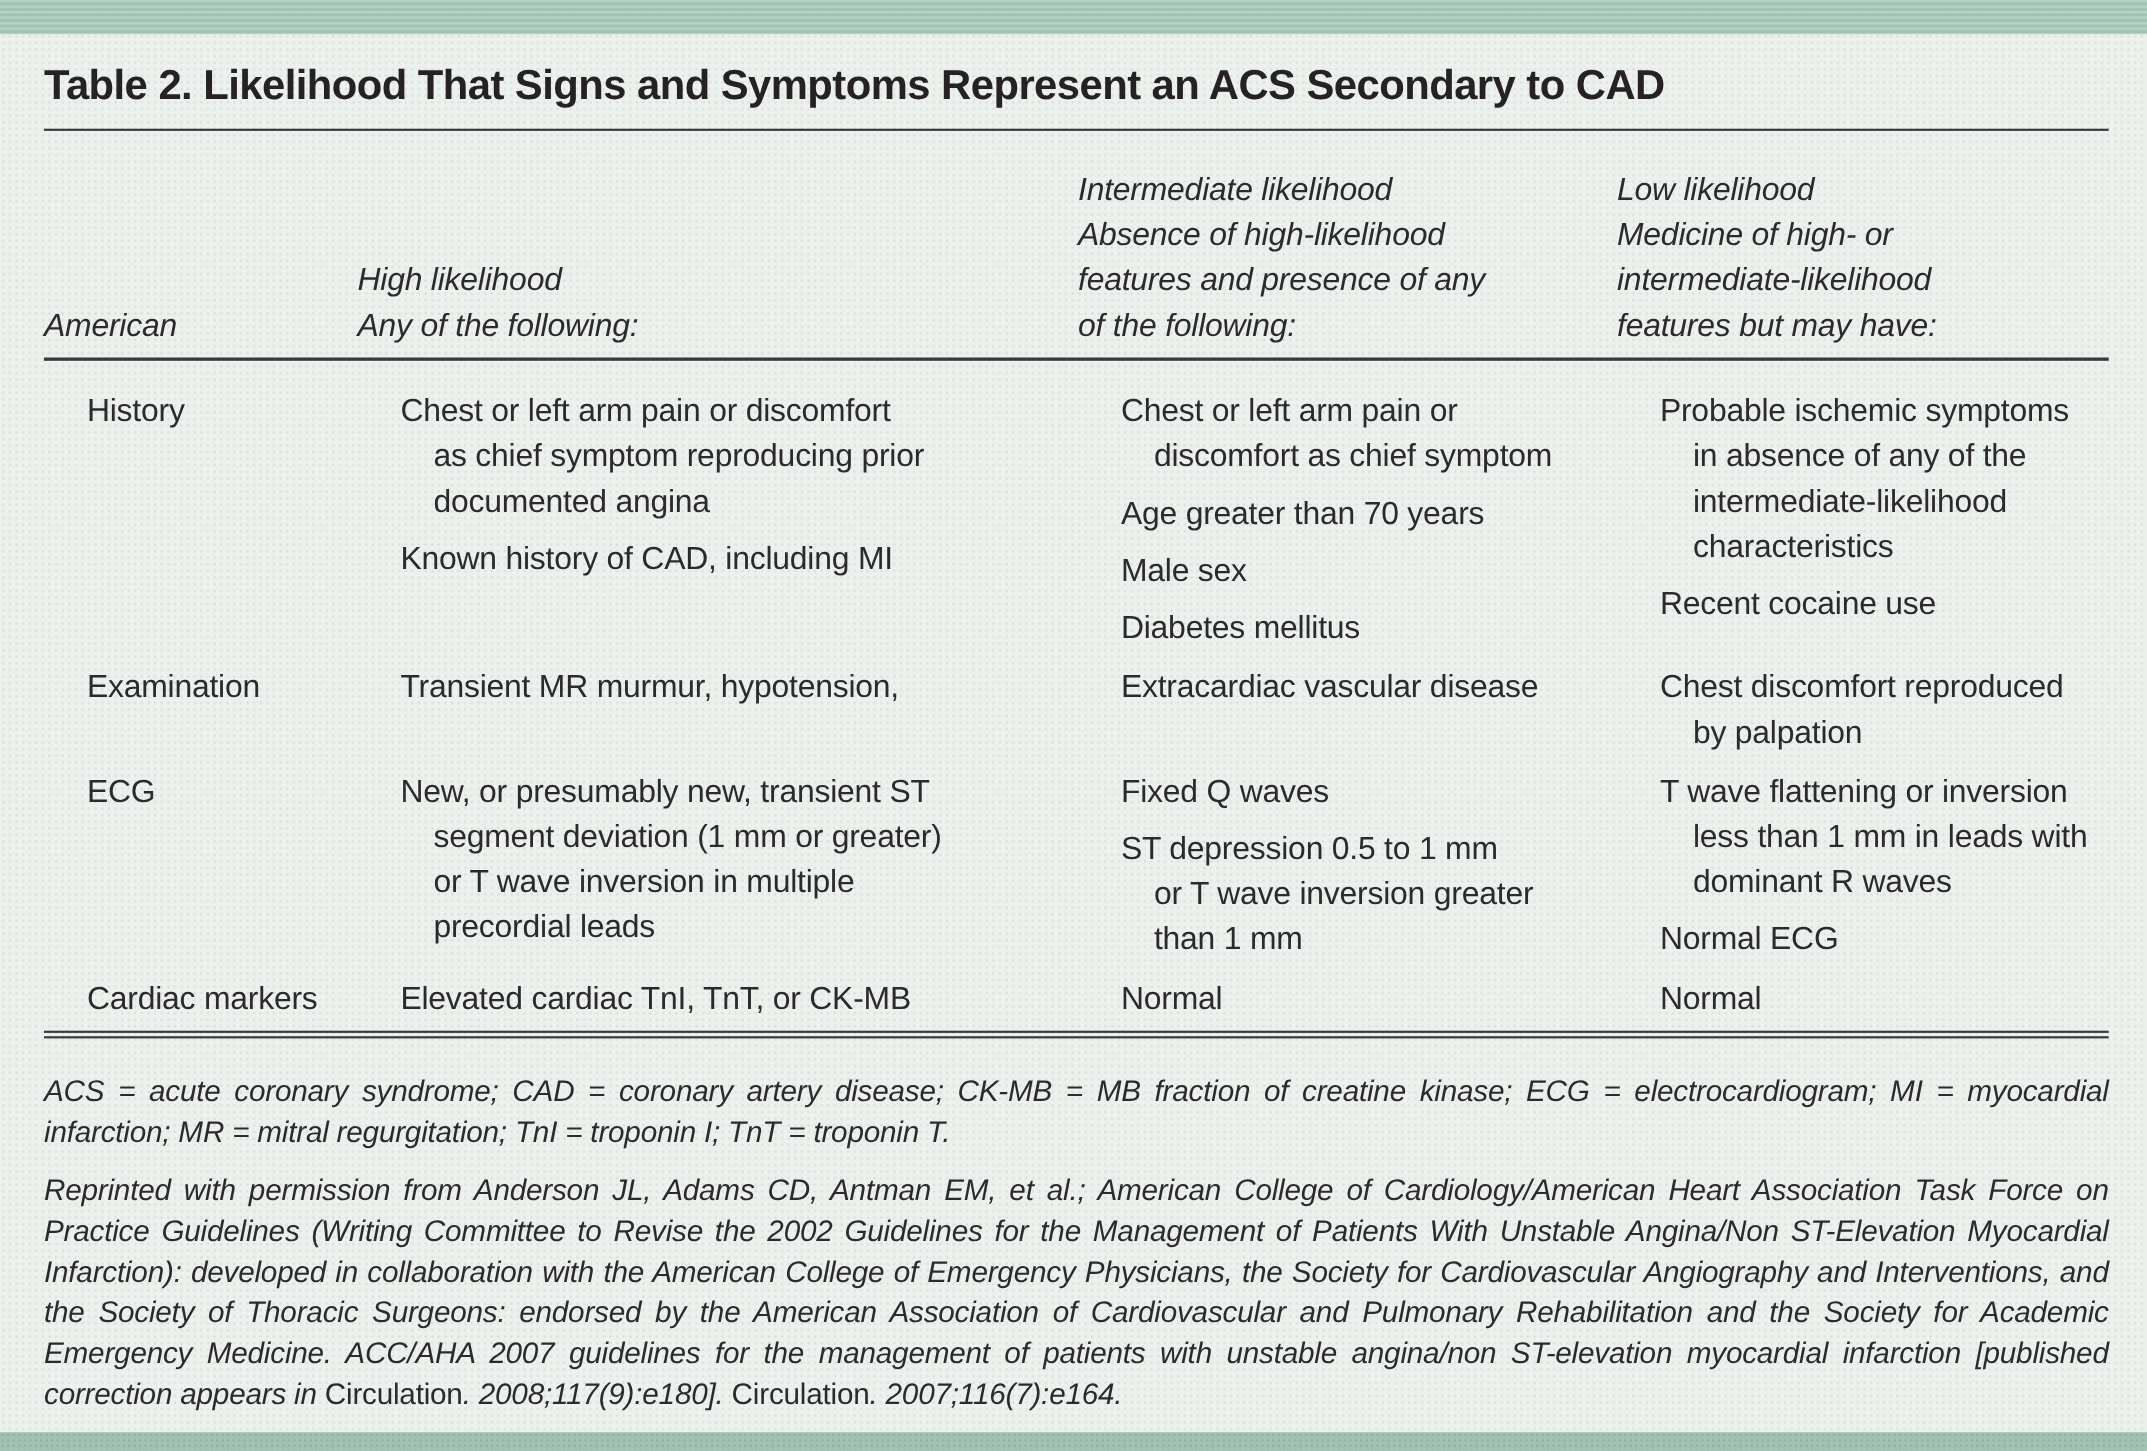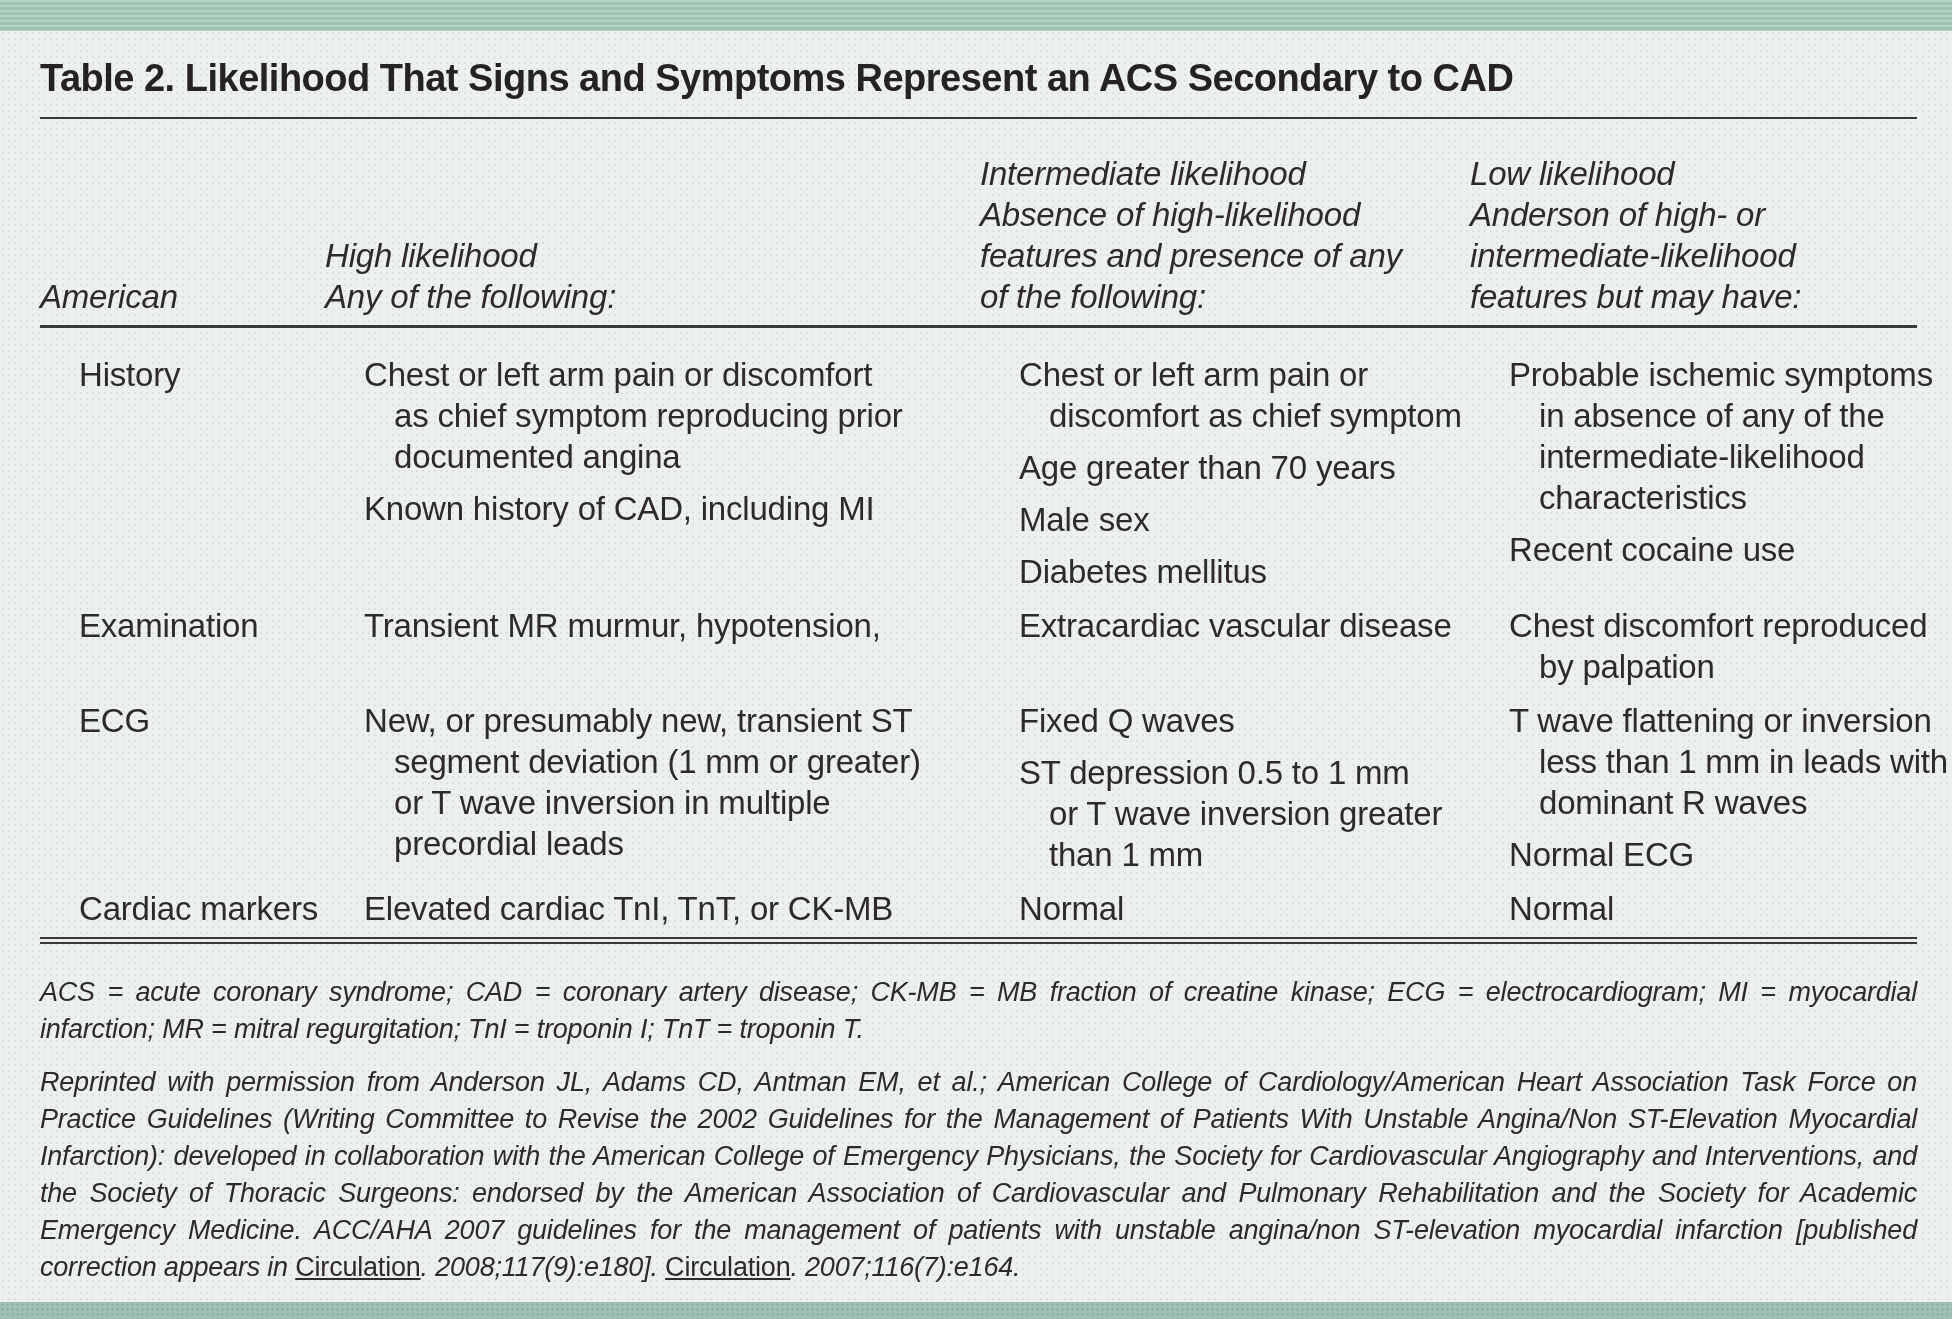--- a/index.html
+++ b/index.html
@@ -40,39 +40,39 @@
     margin-top: 8px;
     height: 7px;
     box-sizing: border-box;
     background: transparent;
     border-top: 2px solid #3a3a3a;
     border-bottom: 2px solid #3a3a3a;
   }
 
   .tgrid { display: grid; grid-template-columns: 285px 655px 490px 1fr; }
   .thead { align-items: end; padding: 34px 0 8px 0; font-style: italic; }
-  .hline, .ln { font-size: 33px; line-height: 41px; letter-spacing: -0.2px; white-space: nowrap; }
+  .hline, .ln { font-size: 29px; line-height: 41px; letter-spacing: -0.2px; white-space: nowrap; }
 
   .tbody { margin-top: 26px; margin-left: 39px; }
   .trow + .trow { margin-top: 13px; }
   .item + .item { margin-top: 11px; }
   .ln.cont { padding-left: 30px; }
 
   .footnotes { margin-top: 30px; }
   .fn {
     margin: 0;
     font-style: italic;
     font-size: 27px;
     line-height: 37px;
     letter-spacing: -0.2px;
     text-align: justify;
     color: #2d2a2b;
   }
   .fn + .fn { margin-top: 16px; }
-  .rm { font-style: normal; text-decoration: underline; }
+  .rm { font-style: normal; }
 </style>
 </head>
 <body>
 
 <div class="page">
   <div class="bar top"></div>
 
   <div class="content">
 
     <h1 class="title">Table 2. Likelihood That Signs and Symptoms Represent an ACS Secondary to CAD</h1>
@@ -87,21 +87,21 @@
         <div class="hline">Any of the following:</div>
       </div>
       <div class="hcell">
         <div class="hline">Intermediate likelihood</div>
         <div class="hline">Absence of high-likelihood</div>
         <div class="hline">features and presence of any</div>
         <div class="hline">of the following:</div>
       </div>
       <div class="hcell">
         <div class="hline">Low likelihood</div>
-        <div class="hline">Anderson of high- or</div>
+        <div class="hline">Medicine of high- or</div>
         <div class="hline">intermediate-likelihood</div>
         <div class="hline">features but may have:</div>
       </div>
     </div>
     <div class="rule under-header"></div>
 
     <div class="tbody">
 
       <div class="tgrid trow">
         <div class="cell">

